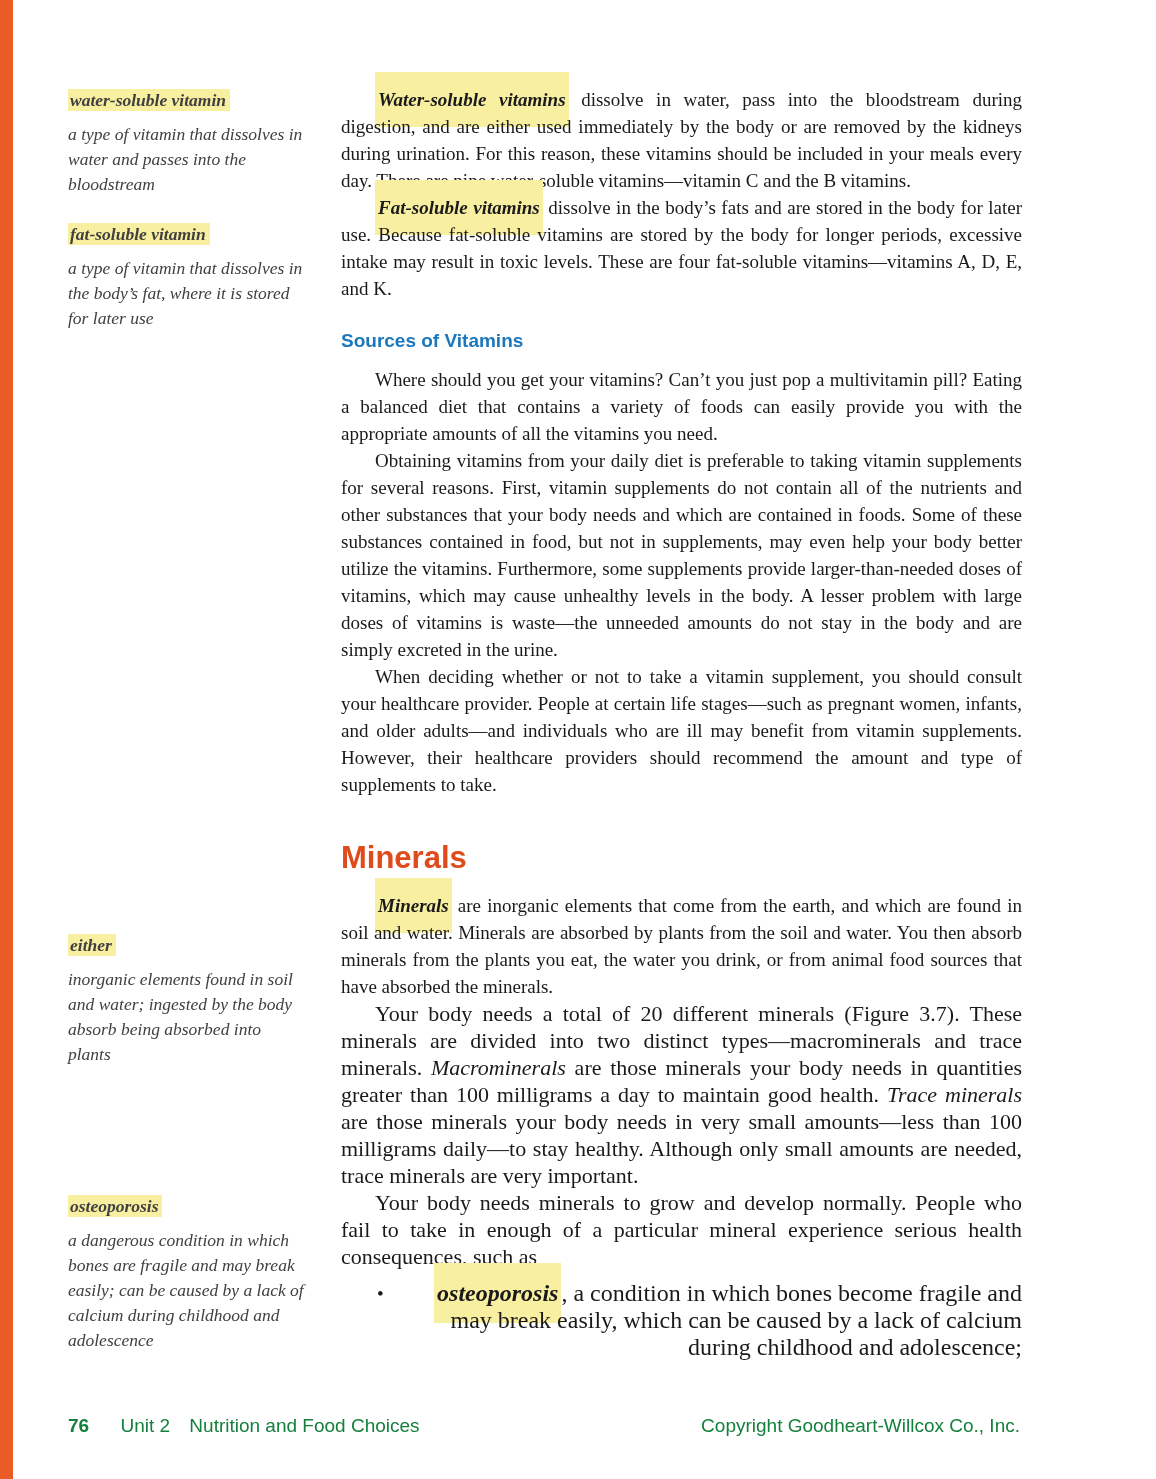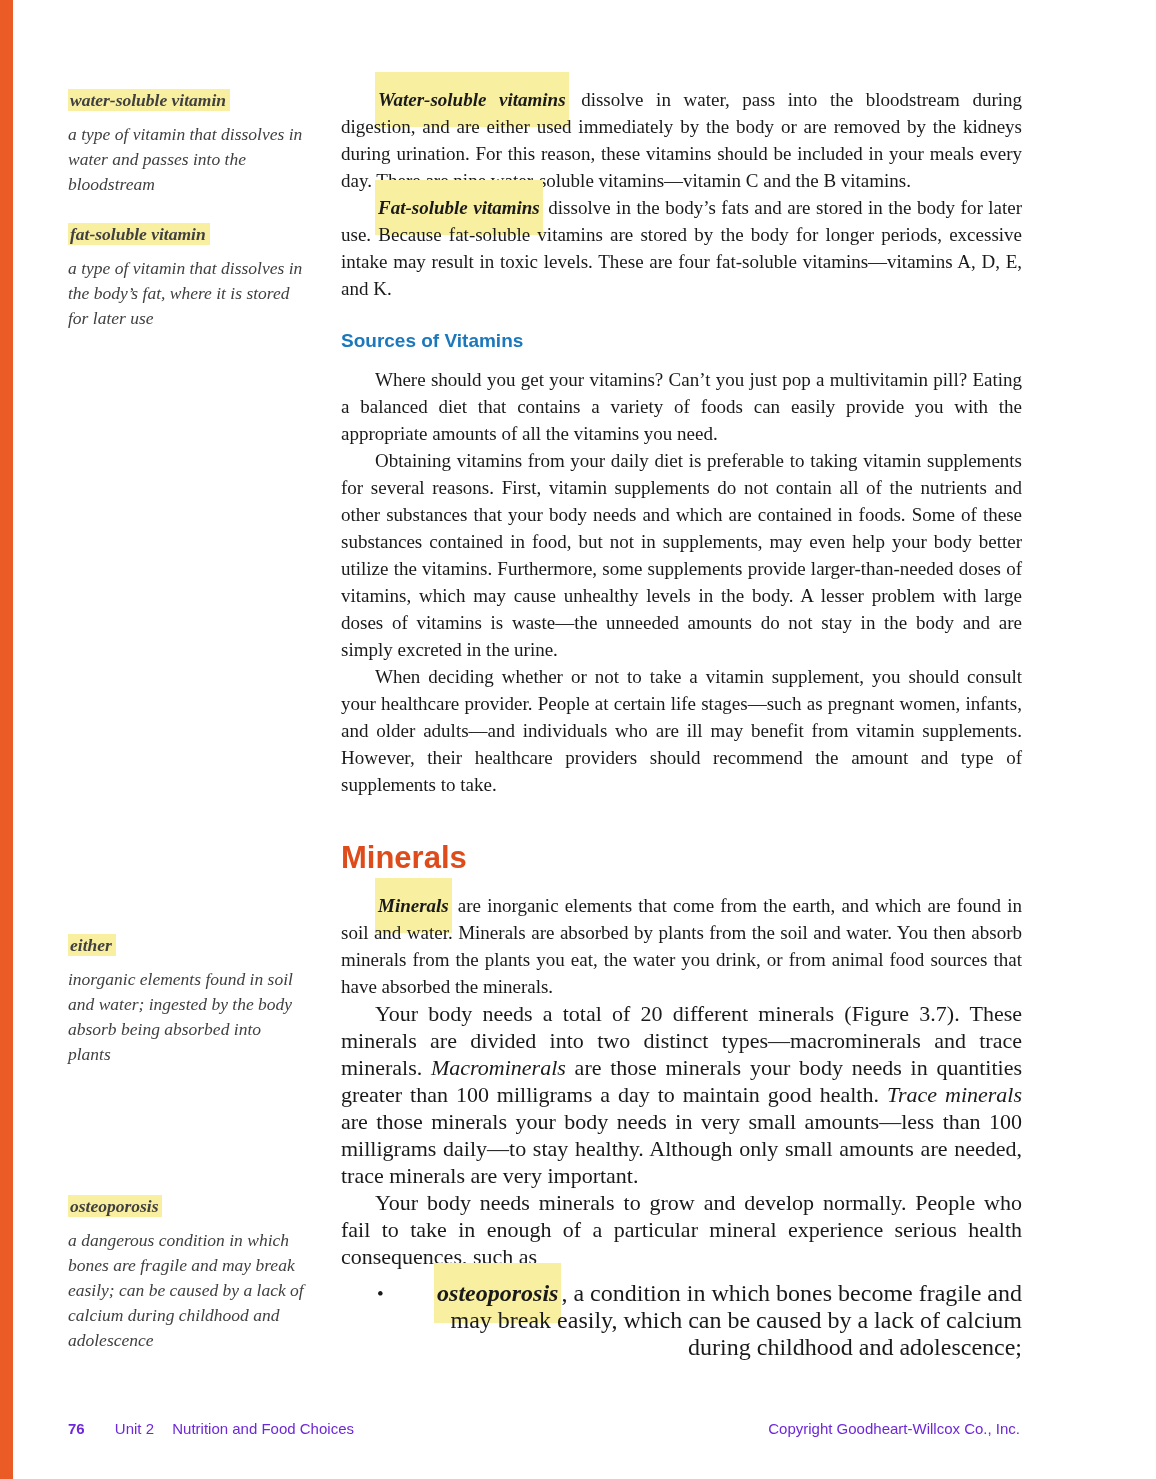--- a/index.html
+++ b/index.html
@@ -71,21 +71,21 @@
   }
   .bullet-text{
     margin:0;flex:1;
     font-size:24px;line-height:27px;text-align:right;
   }
   
   .footer{
     position:absolute;left:68px;right:136px;bottom:42px;
     display:flex;justify-content:space-between;align-items:baseline;
     font-family:"Liberation Sans", sans-serif;
-    font-size:15px;color:#6d28d9;margin-top:29px;
+    font-size:19px;color:#15803d;margin-top:29px;
   }
   .page-num{font-weight:bold;margin-right:26px;}
   .unit-label{margin-right:14px;}
 </style>
 </head>
 <body>
 
 <div class="page">
 
   <div class="accent-bar"></div>

